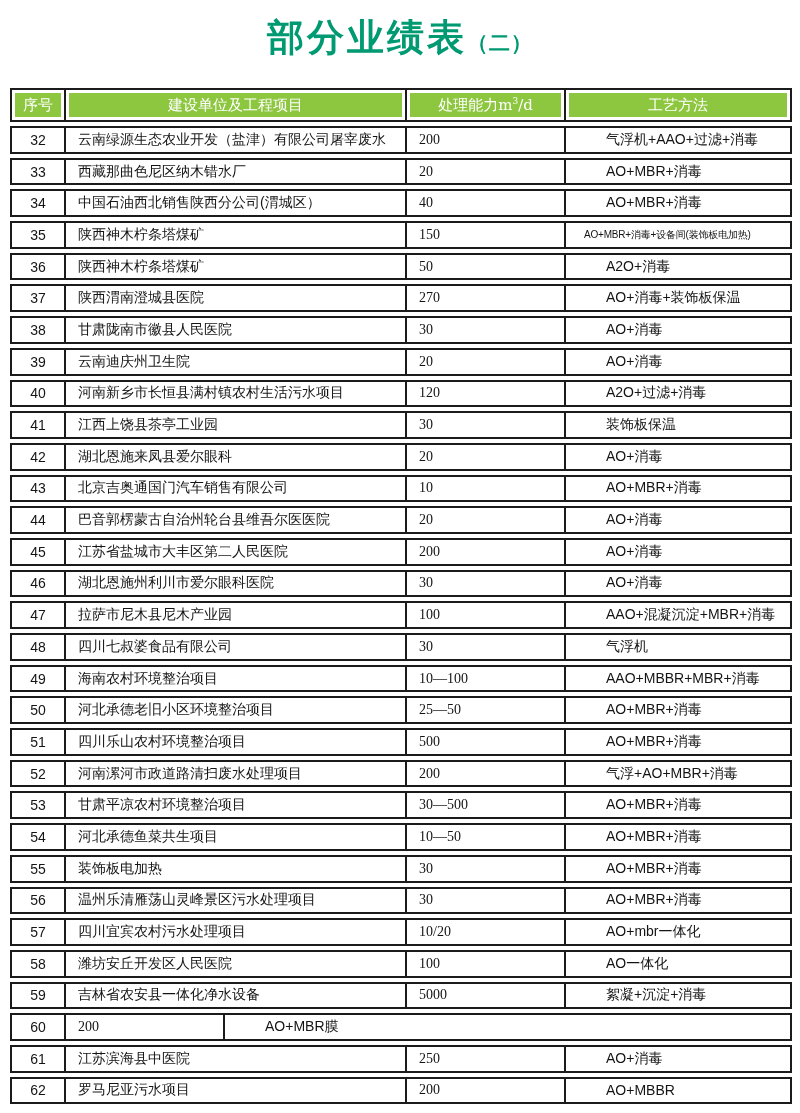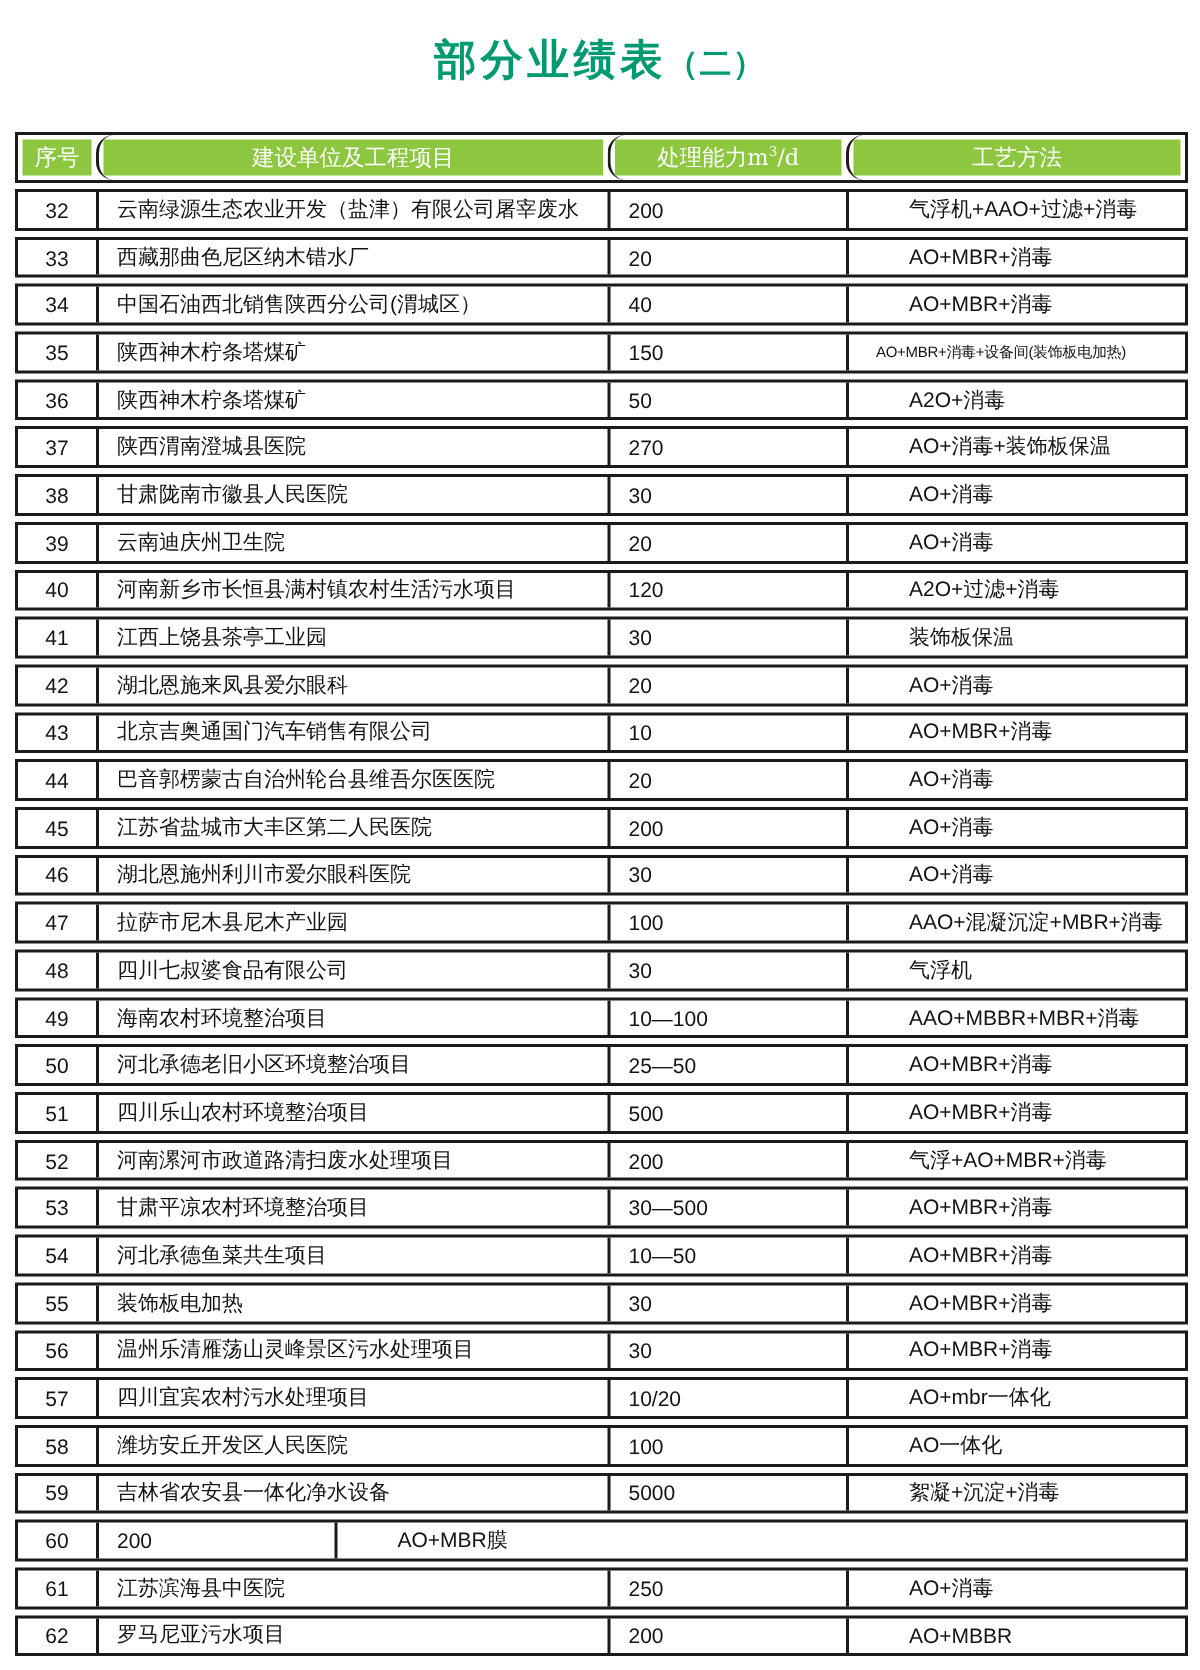--- a/index.html
+++ b/index.html
@@ -20,35 +20,35 @@
     top: 20px;
     left: 0;
     width: 100%;
     text-align: center;
     margin: 0;
     font-weight: 700;
     color: #009A72;
     letter-spacing: 3px;
     line-height: 36px;
   }
-  .title .main { font-size: 28px; }
+  .title .main { font-size: 37px; }
   .title .suffix { font-size: 21px; letter-spacing: 1px; }
 
   
   .perf-table { position: absolute; left: 10px; top: 88px; width: 782px; }
 
   .t-header {
     display: flex;
     box-sizing: border-box;
     border: 2px solid #1b1b1b;
     height: 34px;
     margin-bottom: 4px;
     background: #ffffff;
   }
-  .h-cell { box-sizing: border-box; padding: 3px; border-radius: 12px; }
+  .h-cell { box-sizing: border-box; padding: 3px; }
   .h-cell + .h-cell { border-left: 2px solid #1b1b1b; }
   .h-fill {
     background: #8DC63F;
     height: 100%;
     width: 100%;
     box-sizing: border-box;
     color: #ffffff;
     font-size: 15px;
     display: flex;
     align-items: center;
@@ -75,21 +75,21 @@
     white-space: nowrap;
     overflow: hidden;
   }
   .cell + .cell { border-left: 2px solid #1b1b1b; }
   .c1 { width: 52px; }
   .c2 { width: 341px; }
   .c3 { width: 159px; }
   .c4 { flex: 1; }
   .cell.c1 { justify-content: center; text-align: right; }
   .cell.c2 { padding-left: 12px; }
-  .cell.c3 { padding-left: 12px; }
+  .cell.c3 { padding-left: 12px; font-family: Liberation Serif, serif; }
   .cell.c4 { padding-left: 40px; }
   .cell.c4.small { font-size: 10px; padding-left: 18px; letter-spacing: -0.2px; }
 </style>
 </head>
 <body>
 
 <div class="page">
 
   <h1 class="title"><span class="main">部分业绩表</span><span class="suffix">（二）</span></h1>
 

